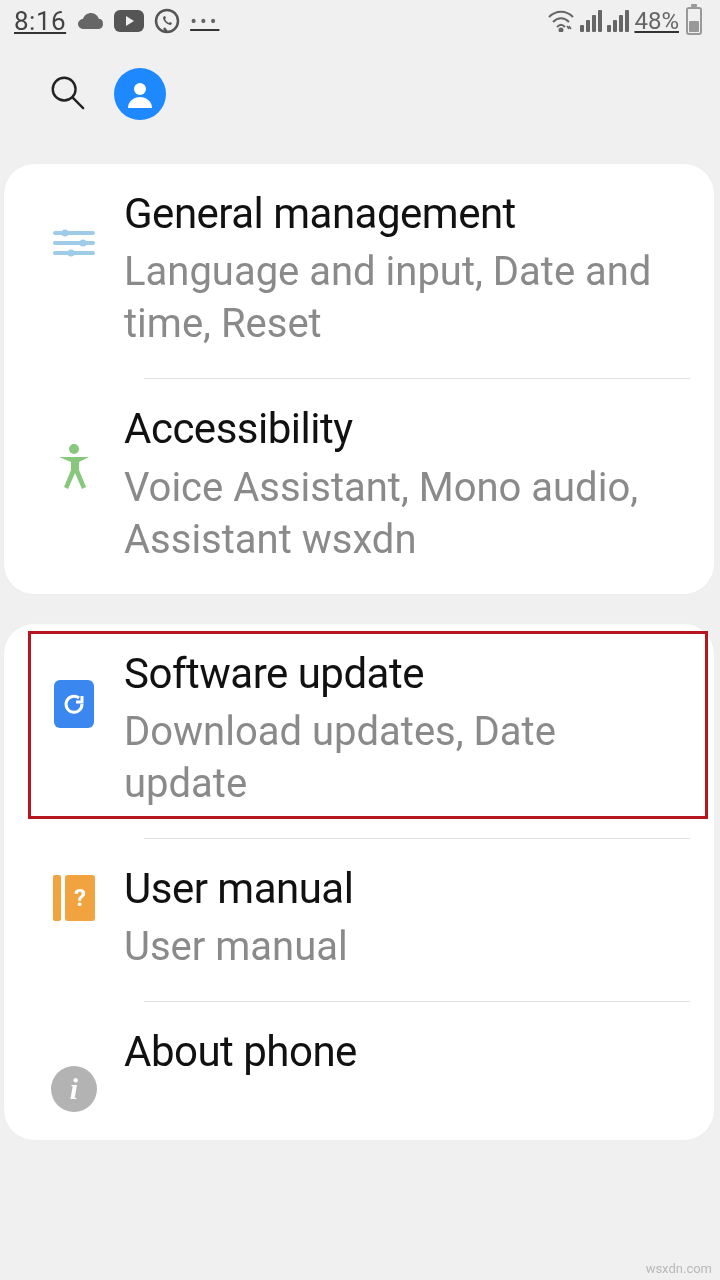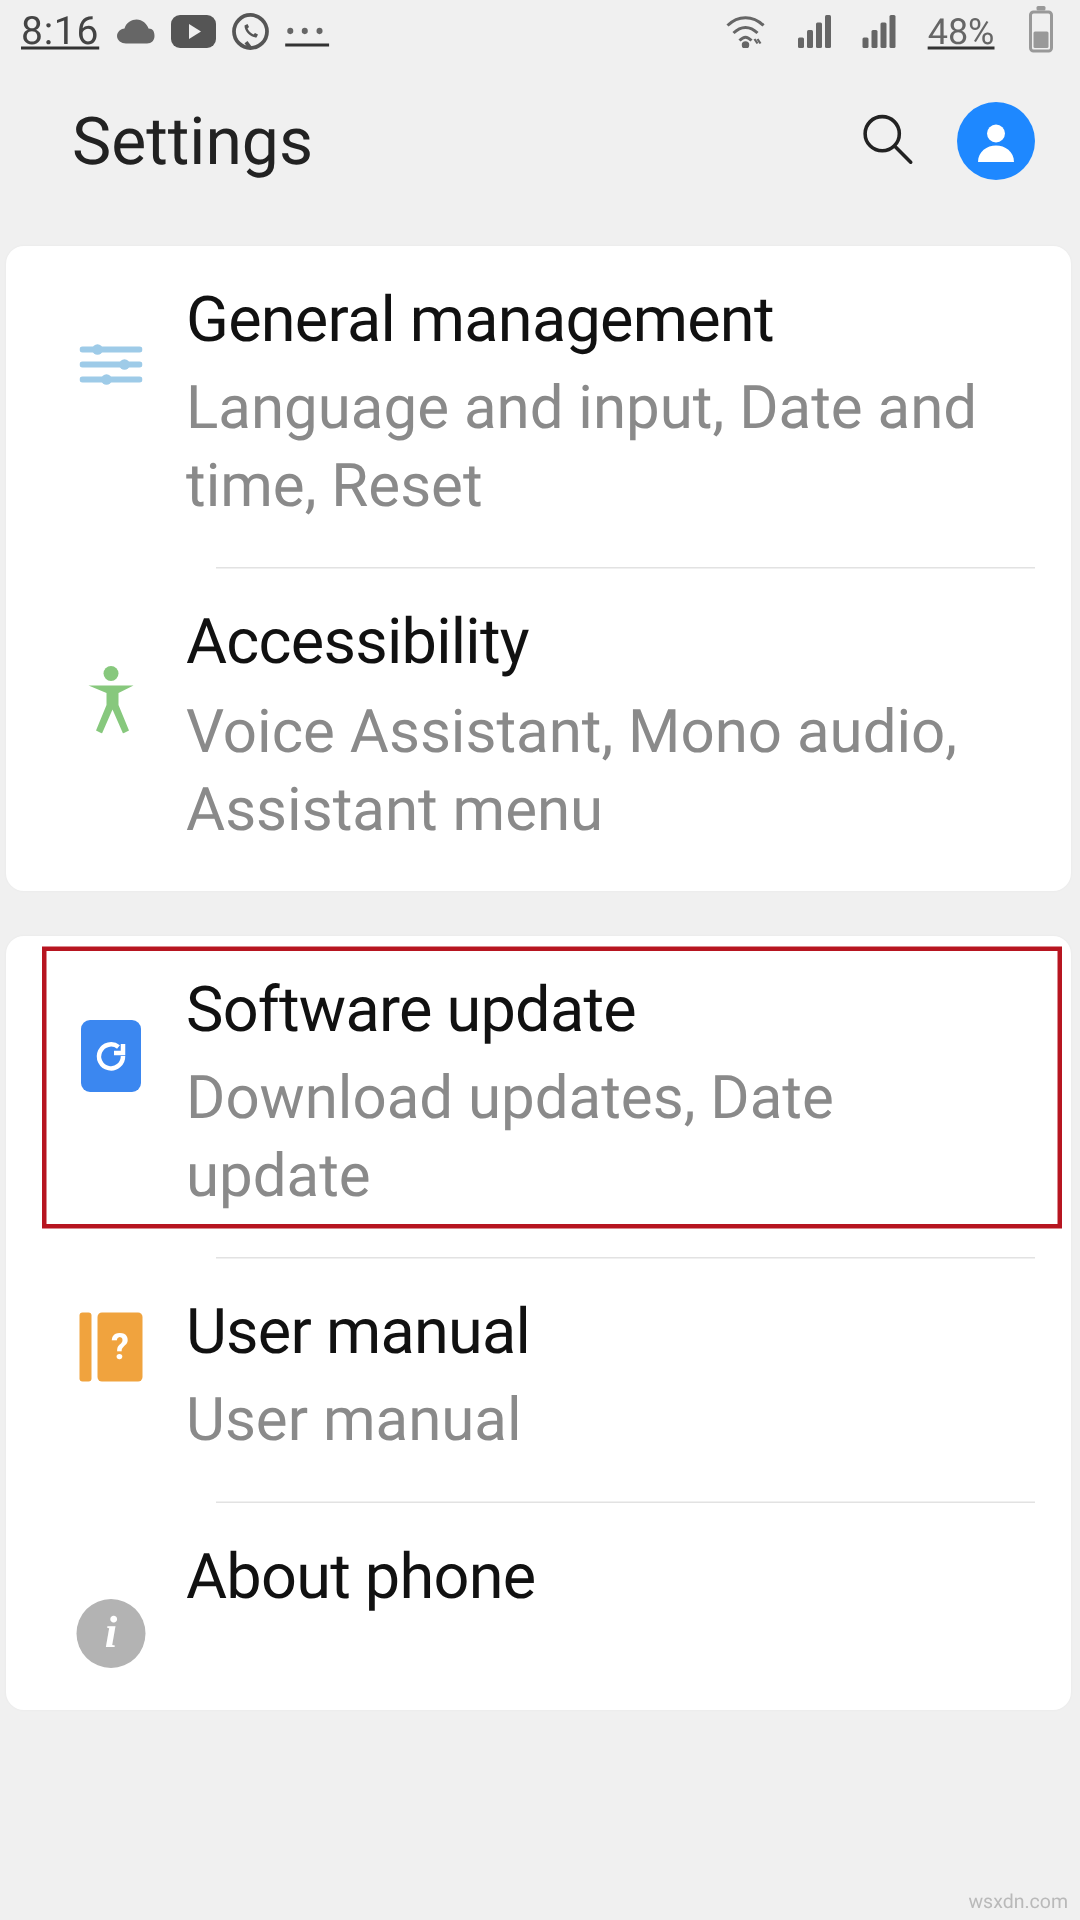--- a/index.html
+++ b/index.html
@@ -25,21 +25,21 @@
       text-decoration: underline;
     }
     .status-left {
       display: flex;
       align-items: center;
       gap: 10px;
     }
     .status-right {
       display: flex;
       align-items: center;
-      gap: 21px;
+      gap: 5px;
     }
     .status-time {
       font-size: 26px;
       letter-spacing: 0.5px;
       color: #444;
     }
     .status-icon {
       display: inline-flex;
       align-items: center;
       justify-content: center;
@@ -112,21 +112,21 @@
     }
     .avatar svg {
       width: 32px;
       height: 32px;
       fill: #fff;
     }
 
     .card {
       background: #fff;
       margin: 0 6px 30px 4px;
-      border-radius: 12px;
+      border-radius: 30px;
       overflow: hidden;
       box-shadow: 0 0 2px rgba(0,0,0,0.04);
     }
 
     .item {
       display: flex;
       padding: 26px 20px 28px 24px;
       align-items: flex-start;
       gap: 4px;
       position: relative;
@@ -250,21 +250,20 @@
         <span></span>
         <span></span>
         <span></span>
       </span>
     <span class="battery-text">48%</span>
     <span class="battery-icon"></span>
   </div>
 </div>
 
 <div class="header">
-  <div class="header-title">Settings</div>
   <div class="header-actions">
     <span class="search-icon">
       <svg viewBox="0 0 40 40">
           <circle cx="17" cy="17" r="12"></circle>
           <line x1="26" y1="26" x2="37" y2="37" stroke-linecap="round"></line>
         </svg>
     </span>
     <span class="avatar">
       <svg viewBox="0 0 32 32">
           <circle cx="16" cy="11" r="6"></circle>
@@ -294,21 +293,21 @@
   <div class="divider"></div>
   <div class="item">
     <div class="item-icon">
       <svg class="person" viewBox="0 0 38 46">
           <circle cx="19" cy="6" r="5"></circle>
           <path d="M4 14h30l-10 5v8l7 17-4 2-7-16-7 16-4-2 7-17v-8z"></path>
         </svg>
     </div>
     <div class="item-body">
       <div class="item-title">Accessibility</div>
-      <div class="item-sub">Voice Assistant, Mono audio, Assistant menu</div>
+      <div class="item-sub">Voice Assistant, Mono audio, Assistant wsxdn</div>
     </div>
   </div>
 </div>
 
 <div class="card" style="position:relative;">
   <div class="item">
     <div class="item-icon center-v" style="padding-top:30px;">
       <div class="update-box">
           <svg viewBox="0 0 24 24">
             <path d="M20 12a8 8 0 1 1-3-6M20 4v6h-6"></path>

